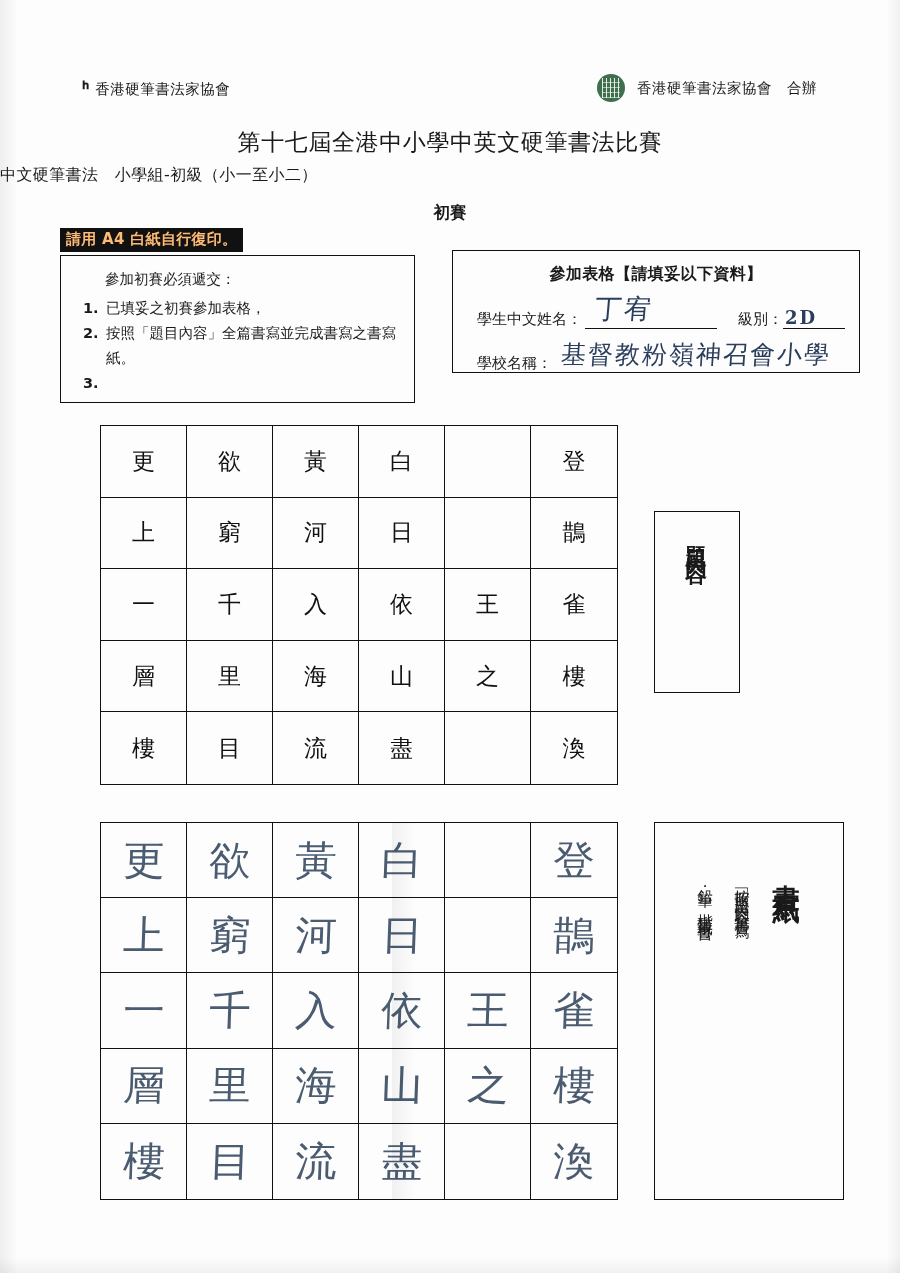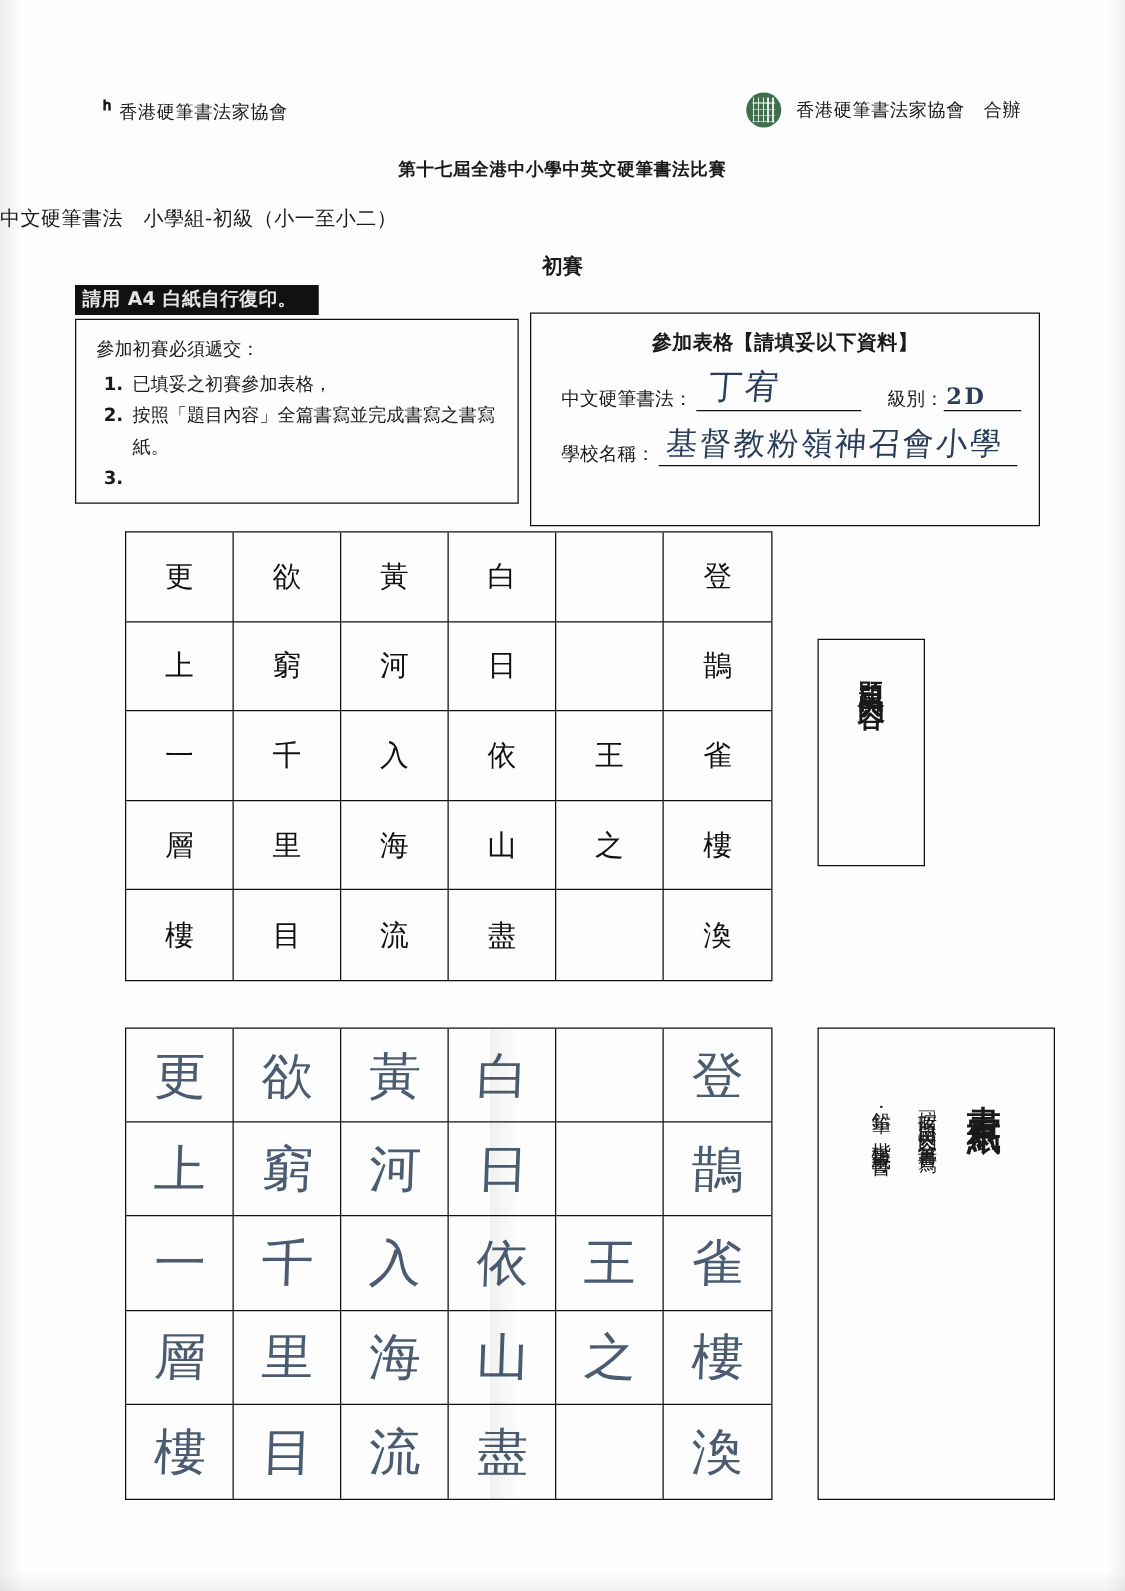--- a/index.html
+++ b/index.html
@@ -70,22 +70,22 @@
   .org-right .name {
     font-size: 14.5px;
     letter-spacing: 0.5px;
   }
 
   .title-main {
     position: absolute;
     left: 0; right: 0;
     top: 127px;
     text-align: center;
-    font-weight: bold;
-    font-size: 14px;
+    font-weight: normal;
+    font-size: 23px;
     letter-spacing: 0.6px;
   }
   .title-sub {
     position: absolute;
     left: 0; right: 0;
     top: 165px;
     text-align: left;
     font-size: 16px;
     letter-spacing: 0.4px;
   }
@@ -97,41 +97,42 @@
     font-weight: bold;
     font-size: 16.5px;
   }
 
   
   .notice {
     position: absolute;
     left: 60px;
     top: 228px;
     background: #111;
-    color: #e5e5e5;
+    color: #fdba74;
     font-weight: bold;
     font-size: 15px;
-    padding: 2px 18px 3px 6px;
+    padding: 2px 6px 3px 6px;
     letter-spacing: 0.3px;
   }
 
   
   .inst-box {
     position: absolute;
     left: 60px;
     top: 255px;
     width: 355px;
     height: 148px;
     border: 1.6px solid #111;
     box-sizing: border-box;
     padding: 14px 12px 0 16px;
   }
   .inst-head {
     font-size: 14.5px;
     margin-bottom: 7px;
+    margin-left: 28px;
   }
   .inst-list {
     margin: 0;
     padding: 0;
     list-style: none;
     font-size: 14.5px;
     line-height: 1.72;
   }
   .inst-list li {
     display: flex;
@@ -139,24 +140,24 @@
     padding-left: 6px;
   }
   .inst-list .num {
     font-weight: bold;
     min-width: 16px;
   }
 
   
   .form-box {
     position: absolute;
-    left: 424px;
+    left: 452px;
     top: 250px;
     width: 408px;
-    height: 171px;
+    height: 123px;
     border: 1.6px solid #111;
     box-sizing: border-box;
     padding-top: 13px;
   }
   .form-title {
     text-align: center;
     font-weight: bold;
     font-size: 16px;
     letter-spacing: 0.4px;
   }
@@ -365,21 +366,21 @@
       <li>
         <span class="num">3.</span>
       </li>
     </ul>
   </div>
 
   <div class="form-box">
     <div class="form-title">參加表格【請填妥以下資料】</div>
 
     <div class="form-row">
-      <span class="label">中文硬筆書法：</span>
+      <span class="label">學生中文姓名：</span>
       <span class="fill">
         <span class="hand name">丁宥</span>
       </span>
       <span class="grade-label">級別：</span>
       <span class="grade-fill">
         <span class="hand grade">2D</span>
       </span>
     </div>
 
     <div class="form-row">

